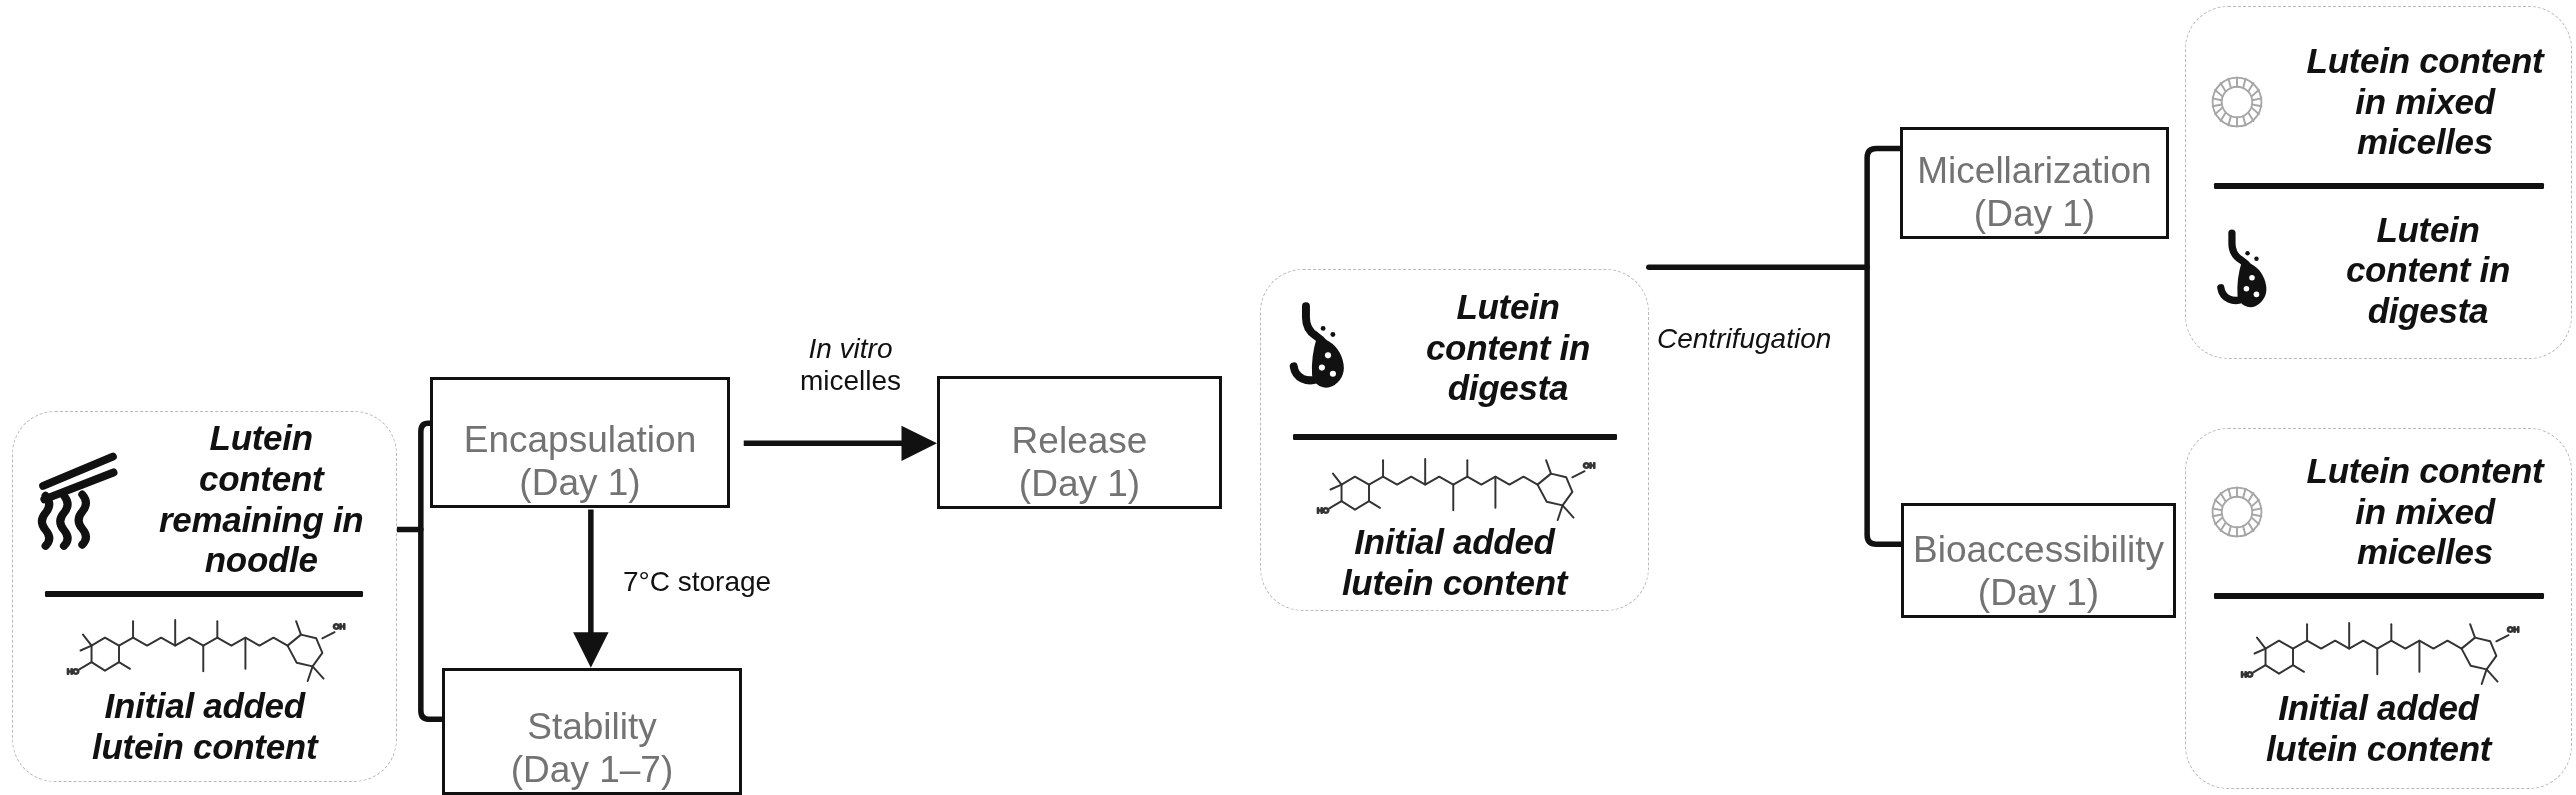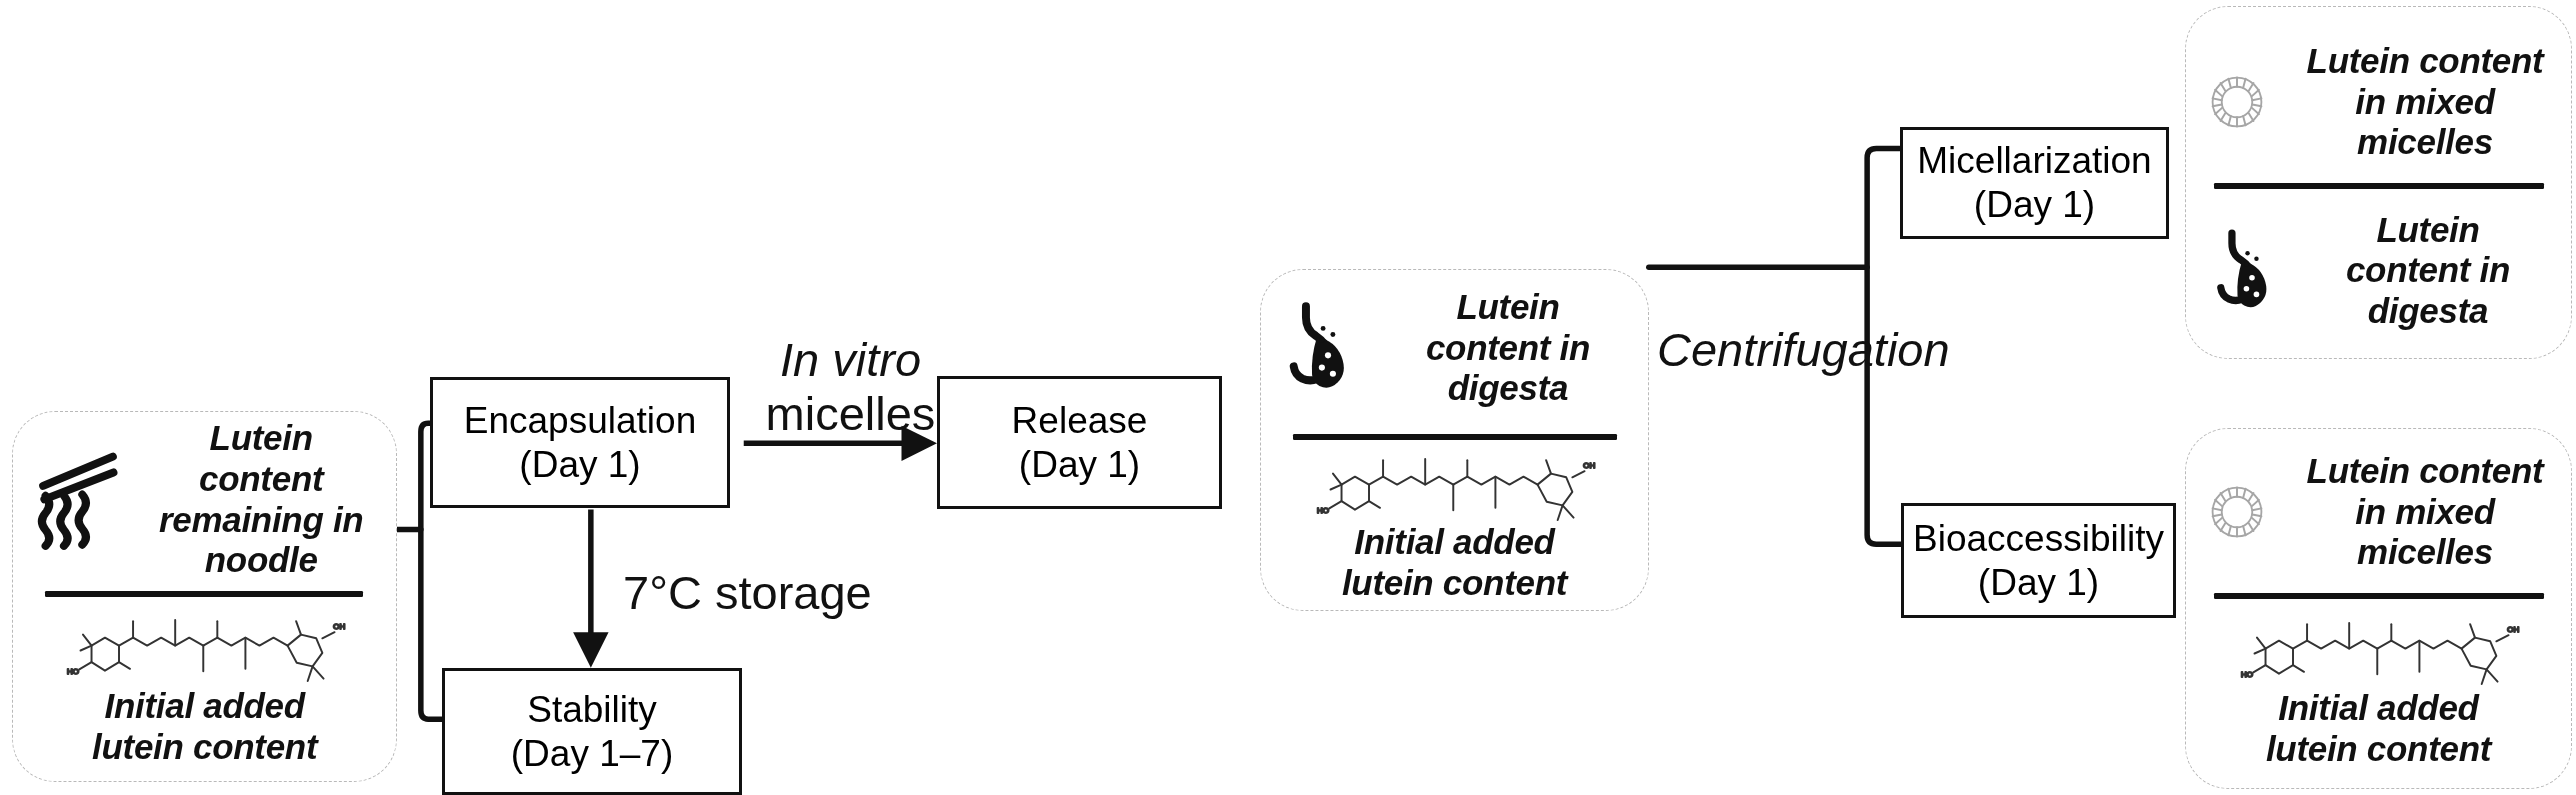--- a/index.html
+++ b/index.html
@@ -5,25 +5,25 @@
   html,body{margin:0;padding:0;background:#ffffff;}
   body{width:2576px;height:795px;font-family:"Liberation Sans",sans-serif;color:#000;}
   #stage{position:relative;width:2576px;height:795px;overflow:hidden;background:#fff;}
 
   
   .pbox{
     position:absolute;
     border:3.1px solid #111;
     background:#fff;
     display:flex;flex-direction:column;
-    align-items:center;justify-content:center;
+    align-items:center;justify-content:flex-end;
     line-height:1.18;
     font-size:37px;
     font-weight:400;
-    color:#000000;
+    color:#737373;
     box-sizing:border-box;
     text-align:center;
   }
   .pbox .l2{display:block;}
 
   
   .dbox{
     position:absolute;
     border:1.8px dashed #b9b9b9;
     border-radius:43px;
@@ -50,21 +50,21 @@
     color:#111;
     letter-spacing:-0.3px;
   }
   .rule{
     height:5.5px;background:#111;border-radius:1.2px;
   }
 
   
   .elabel{
     position:absolute;
-    font-size:47px;
+    font-size:28px;
     line-height:1.14;
     color:#111;
     text-align:center;
     white-space:nowrap;
   }
   .ital{font-style:italic;}
 
   
   svg.wire{position:absolute;left:0;top:0;width:2576px;height:795px;overflow:visible;pointer-events:none;}
 

